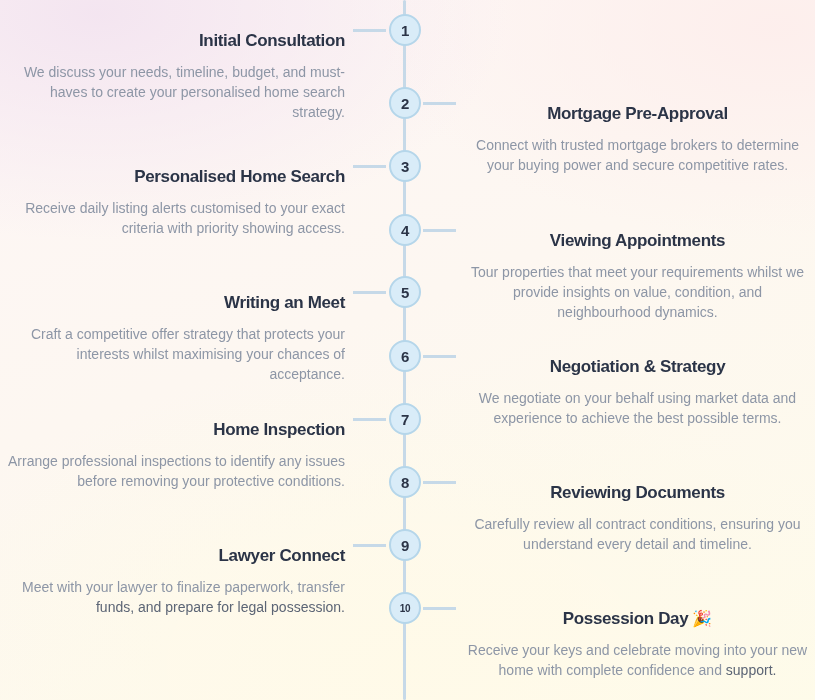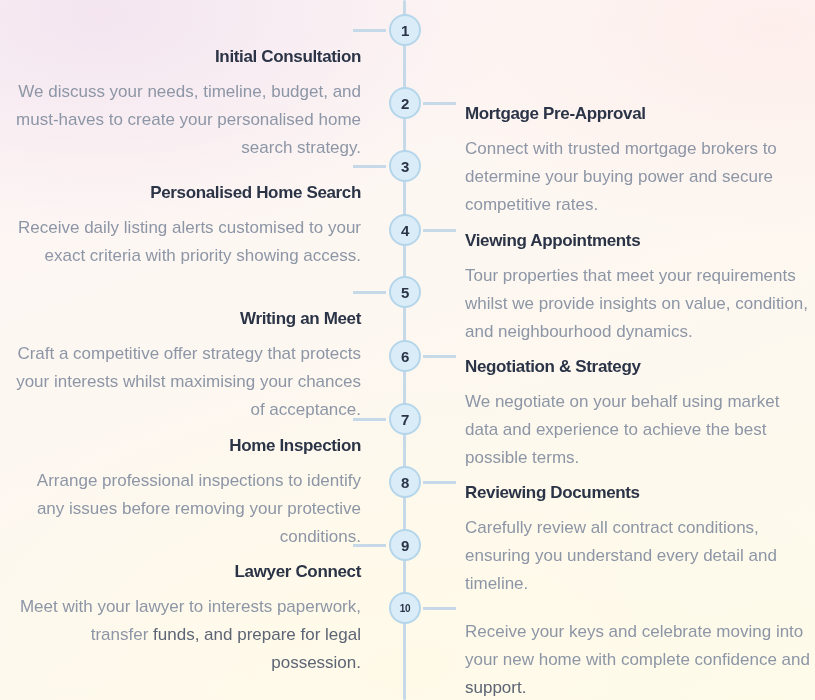--- a/index.html
+++ b/index.html
@@ -77,46 +77,45 @@
   }
   .step.left .stub  { left: 353px; }
   .step.right .stub { left: 423px; }
 
   
   .block {
     position: absolute;
     width: 345px;
   }
   .step.left .block {
-    left: 16px;
+    left: 0;
     text-align: right;
-    margin-top: 16px;
   }
   .step.right .block {
     left: 465px;
-    text-align: left;
+    text-align: center;
   }
 
   .step-title {
     margin: 0;
     font-family: "Liberation Sans", sans-serif;
     font-weight: bold;
     font-size: 17px;
     line-height: 22px;
     letter-spacing: -0.35px;
     color: #2b3447;
     white-space: nowrap;
   }
   .step.left .step-title  { padding-right: 0; }
 
   .step-desc {
     margin: 10px 0 0 0;
     font-family: "Liberation Sans", sans-serif;
-    font-size: 17px;
-    line-height: 28px;
+    font-size: 14px;
+    line-height: 20px;
     color: #8d96a6;
   }
   .step-desc .tail {
     color: #5c6575;
   }
 
   .emoji {
     font-family: "DejaVu Sans", sans-serif;
     font-size: 16px;
     line-height: 1;
@@ -192,25 +191,26 @@
         <div class="block">
           <h3 class="step-title"><span>Reviewing Documents</span></h3>
           <p class="step-desc"><span>Carefully review all contract conditions, ensuring you understand every detail and timeline.</span></p>
         </div>
       </div>
       <div class="step left" style="top: 545px;">
         <div class="stub"></div>
         <div class="node">9</div>
         <div class="block">
           <h3 class="step-title"><span>Lawyer Connect</span></h3>
-          <p class="step-desc"><span>Meet with your lawyer to interests paperwork, transfer </span><span class="tail">funds, and prepare for legal possession.</span></p>
+          <p class="step-desc"><span>Meet with your lawyer to finalize paperwork, transfer </span><span class="tail">funds, and prepare for legal possession.</span></p>
         </div>
       </div>
       <div class="step right" style="top: 608px;">
         <div class="stub"></div>
         <div class="node wide">10</div>
         <div class="block">
+          <h3 class="step-title"><span>Possession Day</span> <span class="emoji">🎉</span></h3>
           <p class="step-desc"><span>Receive your keys and celebrate moving into your new home with complete confidence and </span><span class="tail">support.</span></p>
         </div>
       </div>
     </div>
 
 </div>
 
 </body></html>

